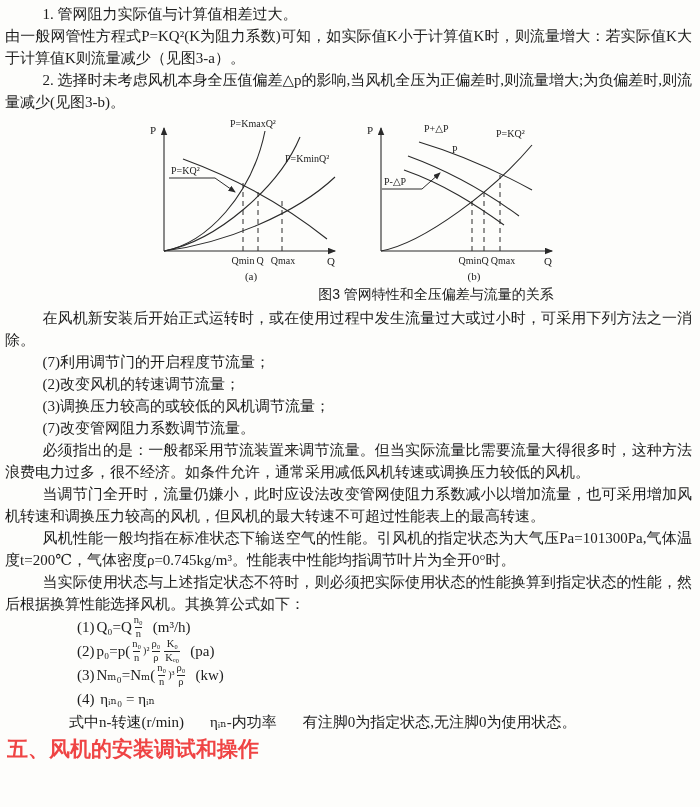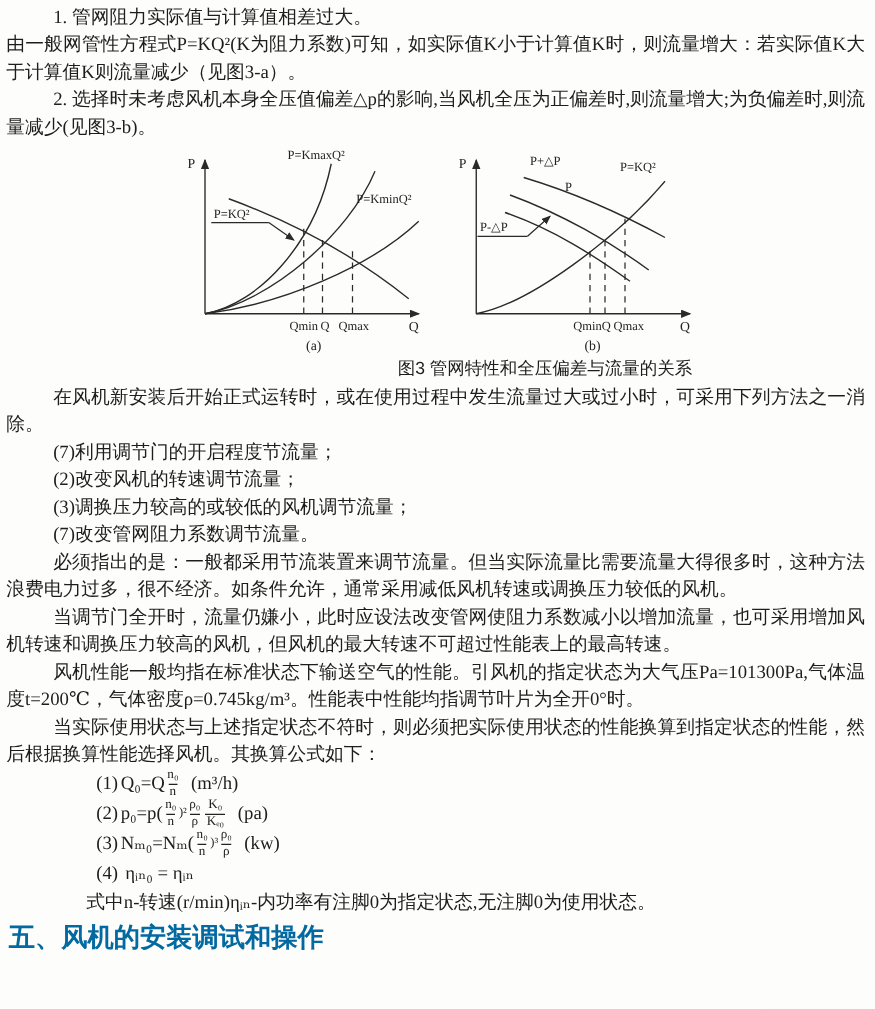--- a/index.html
+++ b/index.html
@@ -22,25 +22,25 @@
   .formulas { margin-left:72px; }
   .formula { display:flex; align-items:center; height:24px; white-space:pre; }
   .fidx { margin-right:2px; }
   .frac {
     display:inline-flex; flex-direction:column; align-items:center;
     font-size:10.5px; line-height:1.15; margin:0 2px;justify-content:space-between;
   }
   .frac .den { border-top:1px solid #222; padding:0 1px; }
   .fsup { font-size:10px; vertical-align:super; line-height:0; }
   .unit { margin-left:8px; }
-  .note { margin-left:64px; display:flex; line-height:22px; }
+  .note { margin-left:64px; display:flex; gap:26px; line-height:22px; }
   h1.sec {
-    font-family:Liberation Serif, serif;
+    font-family:Liberation Mono, monospace;
     font-size:21px; font-weight:bold; line-height:25px;
-    margin:5px 0 0 2px; color:#0369a1;
+    margin:5px 0 0 2px; color:#ef4444;
   }
 </style>
 </head>
 <body>
 
 <div class="page">
 
   <p class="ind">1. 管网阻力实际值与计算值相差过大。</p>
   <p>由一般网管性方程式P=KQ²(K为阻力系数)可知，如实际值K小于计算值K时，则流量增大：若实际值K大于计算值K则流量减少（见图3-a）。</p>
   <p class="ind">2. 选择时未考虑风机本身全压值偏差△p的影响,当风机全压为正偏差时,则流量增大;为负偏差时,则流量减少(见图3-b)。</p>

